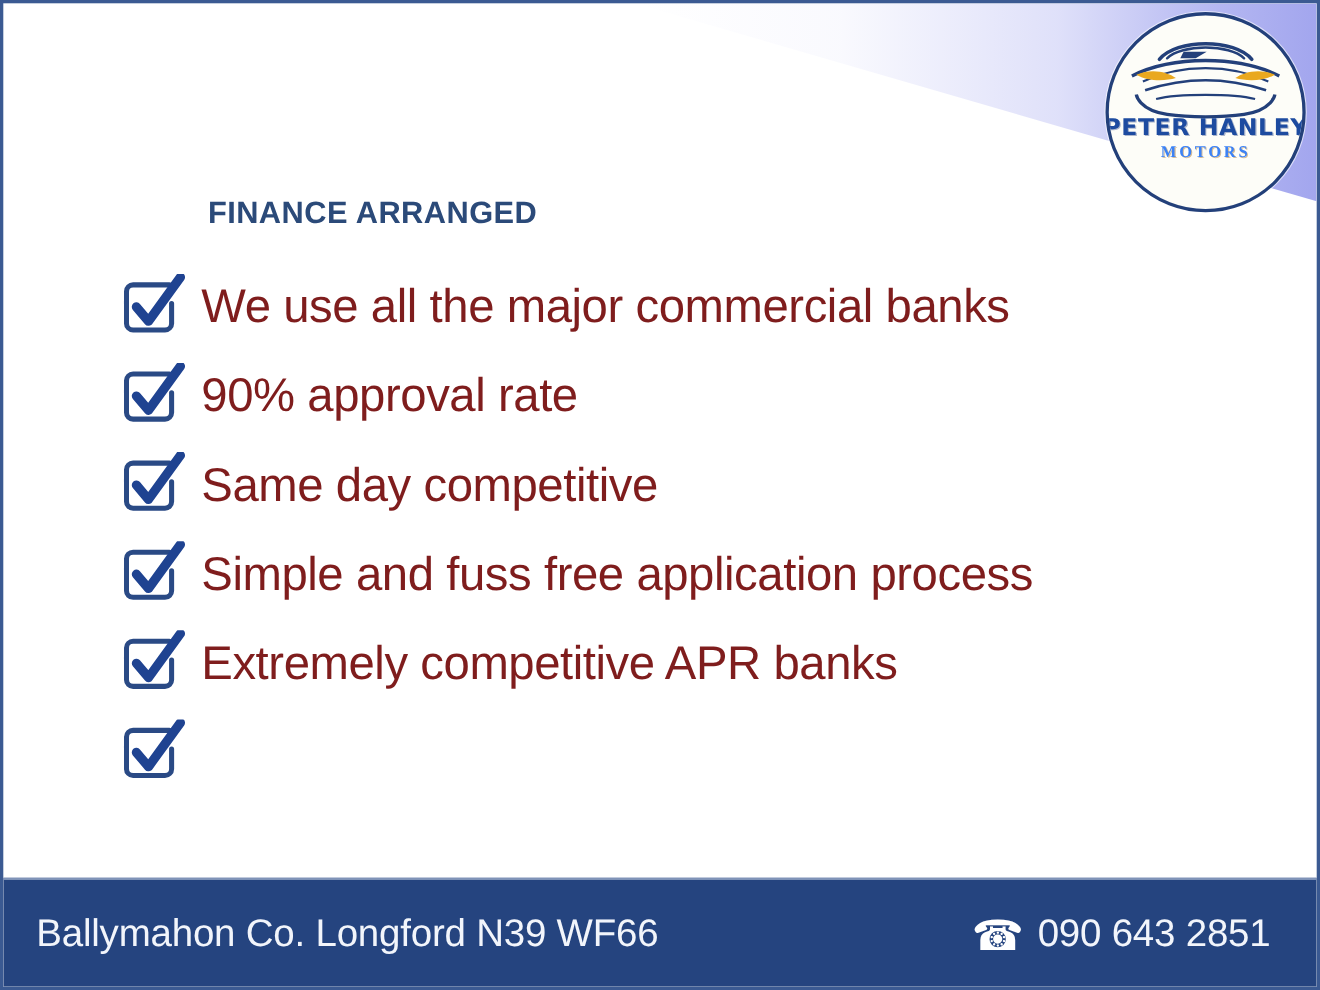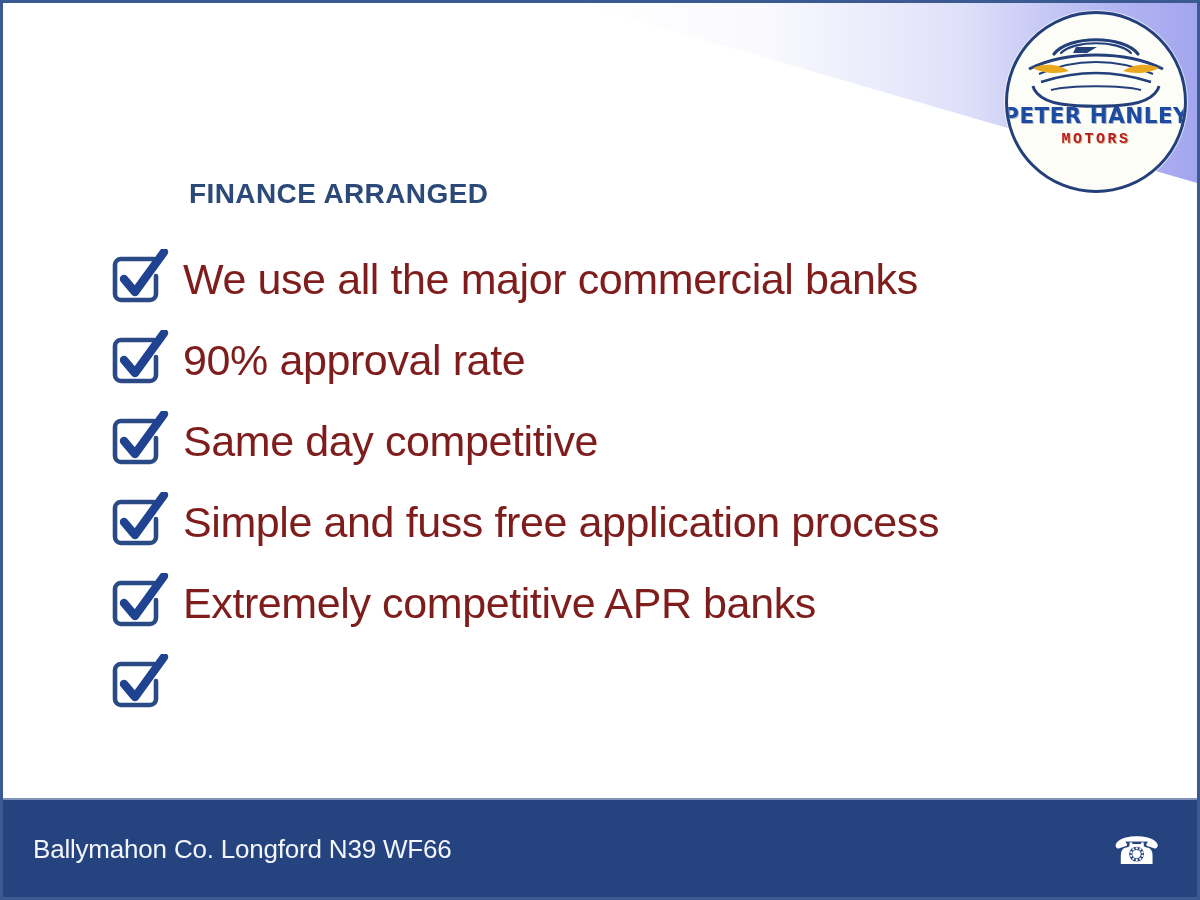--- a/index.html
+++ b/index.html
@@ -67,25 +67,25 @@
     font-size: 21px;
     letter-spacing: 0.5px;
     color: #1d4ba0;
     line-height: 1;
     margin-top: -4px;
     text-shadow: 1px 1px 0 rgba(20,50,120,0.35);
     transform: scaleX(1.02);
     white-space: nowrap;
   }
   .logo-sub {
-    font-family: Liberation Mono, monospace;
+    font-family: Liberation Serif, serif;
     font-weight: bold;
     font-size: 15px;
     letter-spacing: 2.5px;
-    color: #b91c1c;
+    color: #3b82f6;
     line-height: 1;
     margin-top: 5px;
     text-shadow: 1px 1px 0 rgba(150,90,10,0.4);
     white-space: nowrap;
   }
 
   
   .headline {
     position: absolute;
     left: 186px;
@@ -135,21 +135,21 @@
     height: 97px;
     background: #25447f;
     border-top: 2px solid #7f93b8;
   }
   .footer-address {
     position: absolute;
     left: 30px;
     top: 50%;
     transform: translateY(-50%);
     color: #f2f5fb;
-    font-size: 26px;
+    font-size: 35px;
     font-weight: 300;
     letter-spacing: -0.2px;
     font-family: "Liberation Sans", sans-serif;
     white-space: nowrap;
   }
   .footer-phone {
     position: absolute;
     right: 42px;
     top: 50%;
     transform: translateY(-50%);
@@ -252,16 +252,17 @@
         <path d="M17 30 L28 43 L57 3" fill="none" stroke="#1f4391" stroke-width="8.4" stroke-linecap="round" stroke-linejoin="round"></path>
       </svg>
     </div>
 
   </div>
 
   <div class="footer">
     <div class="footer-address">Ballymahon Co. Longford N39 WF66</div>
     <div class="footer-phone">
       <span class="phone-glyph">☎</span>
+      <span>090 643 2851</span>
     </div>
   </div>
 
 </div>
 
 </body></html>

